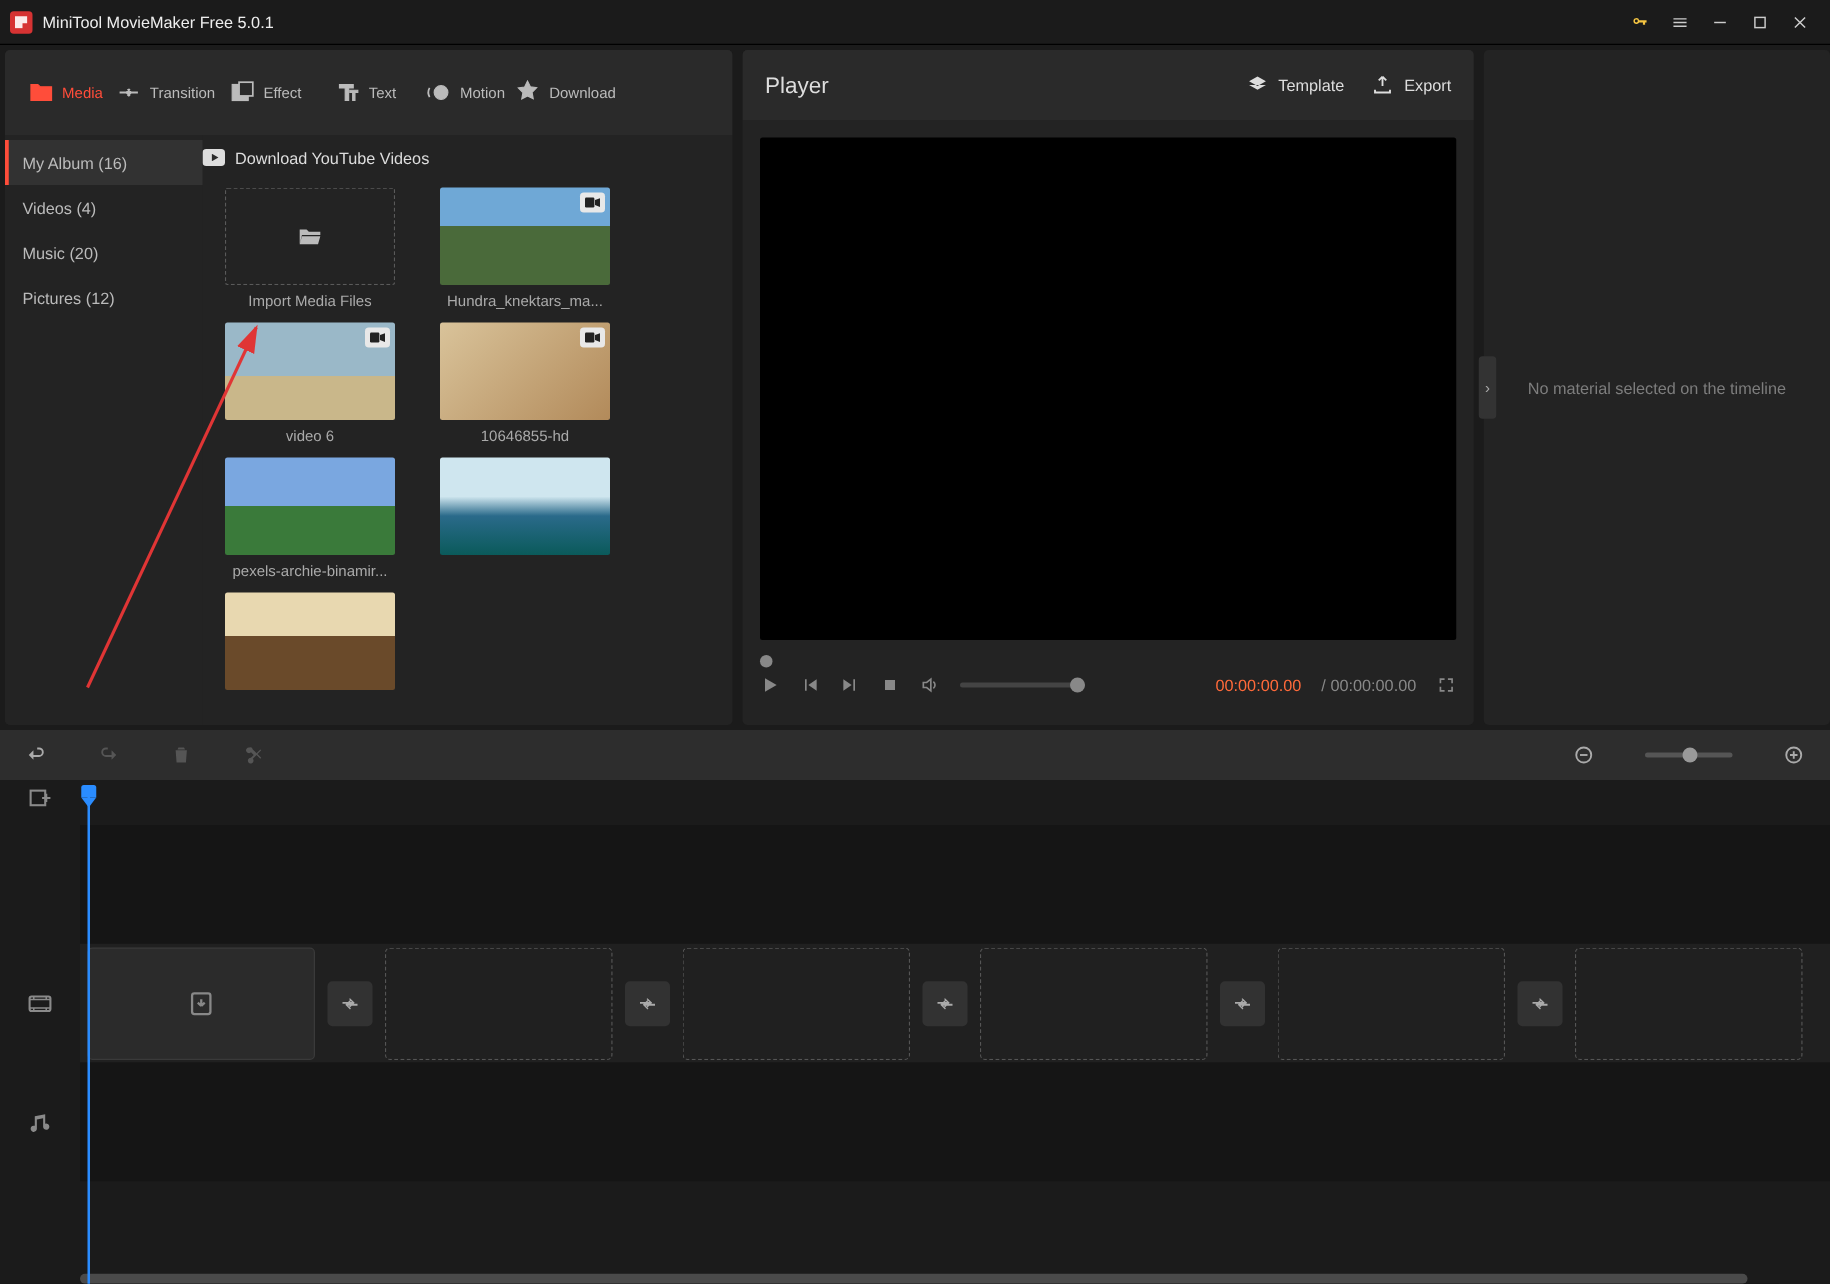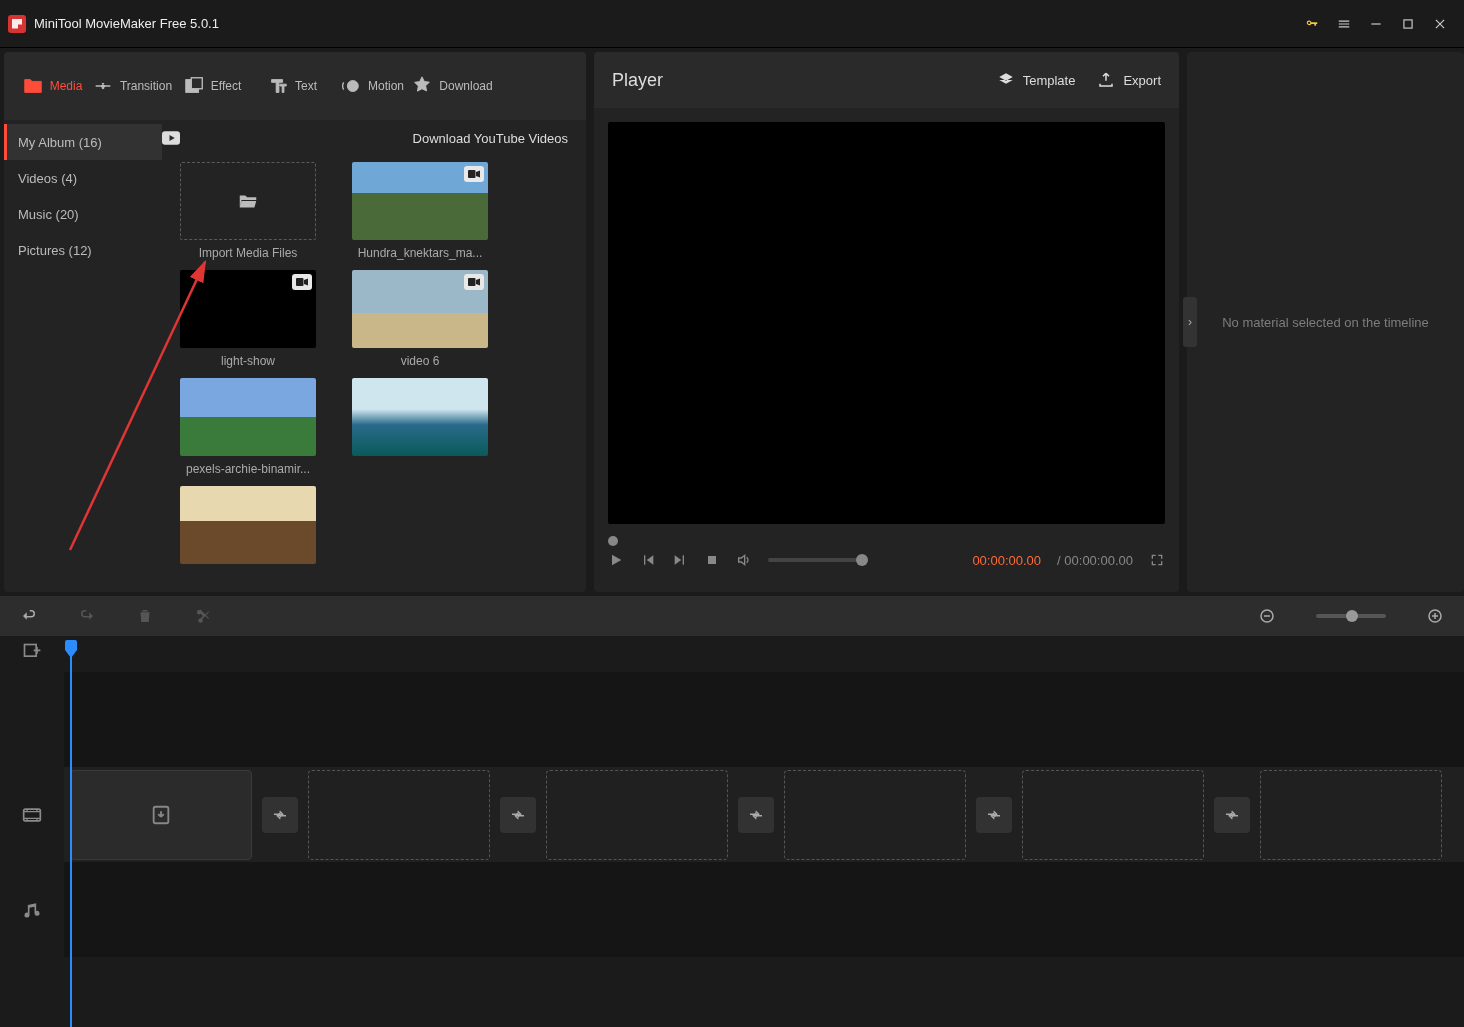--- a/index.html
+++ b/index.html
@@ -1,19 +1,19 @@
 <!DOCTYPE html>
 <html><head>
 <meta charset="utf-8">
 <style>
 * { box-sizing: border-box; margin: 0; padding: 0; font-family: "Segoe UI", Arial, sans-serif; }
 body { background: #0a0a0a; color: #ccc; width: 1464px; height: 1027px; overflow: hidden; user-select: none; position: relative; }
 
 
-.titlebar { height: 48px; background: #1b1b1b; display: flex; align-items: center; padding: 0 8px; border-bottom: 1px solid #000; }
+.titlebar { height: 36px; background: #1b1b1b; display: flex; align-items: center; padding: 0 8px; border-bottom: 1px solid #000; }
 .titlebar .logo { width: 18px; height: 18px; background: #d63333; border-radius: 3px; margin-right: 8px; position: relative; }
 .titlebar .logo::after { content:""; position:absolute; left:4px; top:4px; width:10px; height:10px; background:#fff; clip-path: polygon(0 0,100% 0,100% 60%,60% 60%,60% 100%,0 100%); opacity:.9;}
 .titlebar .title { font-size: 13px; color: #eee; flex: 0 0 auto; }
 .titlebar .spacer { flex: 1; }
 .titlebar .winbtn { width: 32px; height: 24px; display: flex; align-items: center; justify-content: center; color: #ccc; cursor: pointer; }
 .titlebar .winbtn svg { width: 14px; height: 14px; }
 .titlebar .key { color: #f5c542; }
 
 
 .main { display: flex; height: 548px; background: #1b1b1b; gap: 8px; padding: 4px 0 4px 4px; }
@@ -31,21 +31,21 @@
 .tab .ticon svg { width: 22px; height: 22px; fill: currentColor; stroke: currentColor; }
 
 
 .left-body { display: flex; flex: 1; overflow: hidden; }
 .sidebar { width: 158px; background: #232323; padding-top: 4px; }
 .sidebar .sitem { height: 36px; display: flex; align-items: center; padding-left: 14px; font-size: 13px; color: #bbb; cursor: pointer; position: relative; }
 .sidebar .sitem.active { background: #323232; }
 .sidebar .sitem.active::before { content:""; position:absolute; left:0; top:0; bottom:0; width:3px; background:#ff4d3a; }
 
 .gallery-wrap { flex: 1; display: flex; flex-direction: column; position: relative; }
-.gallery-top { height: 36px; display: flex; align-items: center; justify-content: space-between; padding-right: 18px; font-size: 13px; color: #ddd; gap: 8px; cursor: pointer; }
+.gallery-top { height: 36px; display: flex; align-items: center; justify-content: flex-start; padding-right: 18px; font-size: 13px; color: #ddd; gap: 8px; cursor: pointer; }
 .gallery-top .yt { width:18px; height:14px; }
 .gallery { flex:1; overflow-y:auto; padding: 6px 18px 6px 18px; display: grid; grid-template-columns: repeat(2, 136px); grid-auto-rows: max-content; column-gap: 36px; row-gap: 10px; align-content: start; justify-content: start; }
 .gallery::-webkit-scrollbar { width:10px; }
 .gallery::-webkit-scrollbar-track { background: transparent; }
 .gallery::-webkit-scrollbar-thumb { background:#4a4a4a; border-radius:5px; }
 .card { width: 136px; display: flex; flex-direction: column; align-items: center; gap: 6px; cursor: pointer; }
 .thumb { width: 136px; height: 78px; border-radius: 2px; position: relative; background: #111; overflow:hidden; display:flex; align-items:center; justify-content:center; }
 .thumb.import { border: 1.5px dashed #5a5a5a; background: transparent; }
 .thumb .badge { position: absolute; top: 4px; right: 4px; width: 20px; height: 16px; background: #e8e8e8; border-radius: 3px; display:flex; align-items:center; justify-content:center; }
 .thumb .badge svg { width:12px; height:10px; fill:#222; }
@@ -232,43 +232,42 @@
                 <div class="badge">
                   <svg viewBox="0 0 24 16">
                     <rect width="15" height="16" rx="2"></rect>
                     <path d="M16 4l8-3v14l-8-3z"></path>
                   </svg>
                 </div>
               </div>
             <div class="cap">Hundra_knektars_ma...</div>
           </div>
           <div class="card">
-            <div class="thumb" style="background:#000; display:flex;">
-                <div style="width:50%;background:radial-gradient(circle at 50% 60%,#3a6cff,#0a1030);"></div>
-                <div class="badge">
-                  <svg viewBox="0 0 24 16">
-                    <rect width="15" height="16" rx="2"></rect>
-                    <path d="M16 4l8-3v14l-8-3z"></path>
-                  </svg>
-                </div>
-              </div>
-            <div class="cap">light-show</div>
-          </div>
-          <div class="card">
             <div class="thumb" style="background:linear-gradient(#9ab8c8 55%,#c9b78a 55%);">
                 <div class="badge">
                   <svg viewBox="0 0 24 16">
                     <rect width="15" height="16" rx="2"></rect>
                     <path d="M16 4l8-3v14l-8-3z"></path>
                   </svg>
                 </div>
               </div>
             <div class="cap">video 6</div>
           </div>
           <div class="card">
+            <div class="thumb" style="background:linear-gradient(135deg,#d9c39a,#b28a5a);">
+                <div class="badge">
+                  <svg viewBox="0 0 24 16">
+                    <rect width="15" height="16" rx="2"></rect>
+                    <path d="M16 4l8-3v14l-8-3z"></path>
+                  </svg>
+                </div>
+              </div>
+            <div class="cap">10646855-hd</div>
+          </div>
+          <div class="card">
             <div class="thumb" style="background:linear-gradient(#7aa7e0 50%,#3a7a3a 50%);"></div>
             <div class="cap">pexels-archie-binamir...</div>
           </div>
           <div class="card">
             <div class="thumb" style="background:linear-gradient(#cfe6ef 40%,#2a6a8a 60%,#0a5a5a);"></div>
             <div class="cap"></div>
           </div>
           <div class="card">
             <div class="thumb" style="background:linear-gradient(#e8d8b0 45%,#6a4a2a 45%);"></div>
             <div class="cap"></div>

